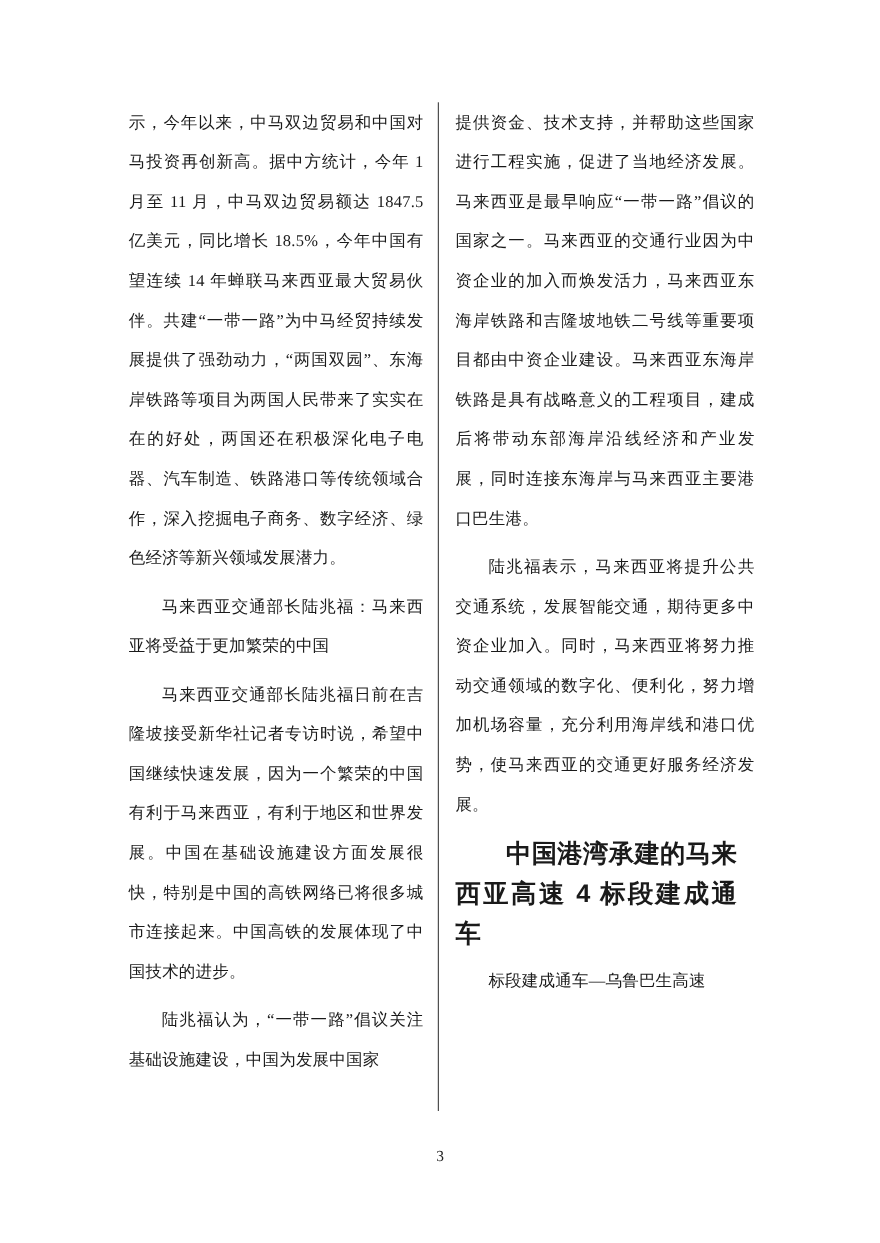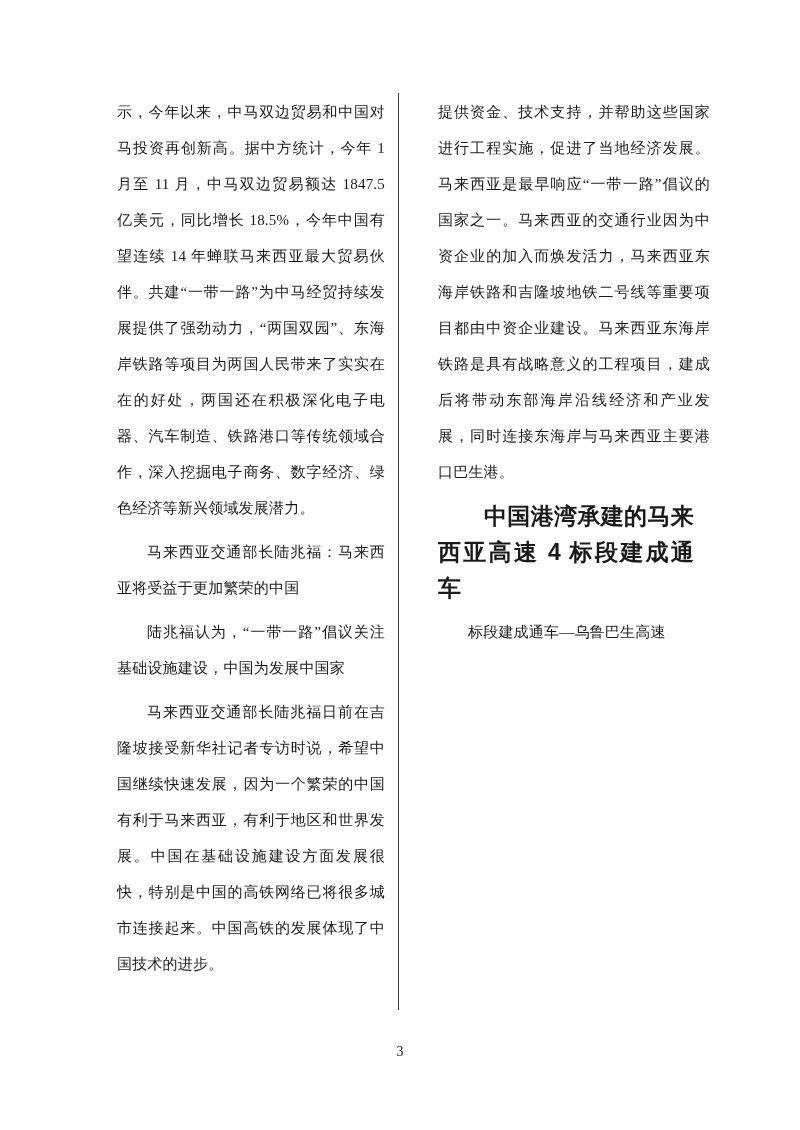--- a/index.html
+++ b/index.html
@@ -18,21 +18,21 @@
   }
   .column {
     position: absolute;
     top: 94px;
   }
   .column-left {
     left: 117px;
     width: 268px;
   }
   .column-right {
-    left: 438px;
+    left: 414px;
     width: 272px;
   }
   .column-divider {
     position: absolute;
     left: 398px;
     top: 93px;
     width: 1px;
     height: 917px;
     background: #3d3d3d;
   }
@@ -71,27 +71,28 @@
   }
 </style>
 </head>
 <body>
 
 <div class="page">
 
   <div class="column column-left">
     <p class="para">示，今年以来，中马双边贸易和中国对马投资再创新高。据中方统计，今年 1 月至 11 月，中马双边贸易额达 1847.5 亿美元，同比增长 18.5%，今年中国有望连续 14 年蝉联马来西亚最大贸易伙伴。共建“一带一路”为中马经贸持续发展提供了强劲动力，“两国双园”、东海岸铁路等项目为两国人民带来了实实在在的好处，两国还在积极深化电子电器、汽车制造、铁路港口等传统领域合作，深入挖掘电子商务、数字经济、绿色经济等新兴领域发展潜力。</p>
     <p class="para indent">马来西亚交通部长陆兆福：马来西亚将受益于更加繁荣的中国</p>
+    <p class="para indent">马来西亚交通部长陆兆福日前在吉隆坡接受新华社记者专访时说，希望中国继续快速发展，因为一个繁荣的中国有利于马来西亚，有利于地区和世界发展。中国在基础设施建设方面发展很快，特别是中国的高铁网络已将很多城市连接起来。中国高铁的发展体现了中国技术的进步。</p>
     <p class="para indent">陆兆福认为，“一带一路”倡议关注基础设施建设，中国为发展中国家</p>
-    <p class="para indent">马来西亚交通部长陆兆福日前在吉隆坡接受新华社记者专访时说，希望中国继续快速发展，因为一个繁荣的中国有利于马来西亚，有利于地区和世界发展。中国在基础设施建设方面发展很快，特别是中国的高铁网络已将很多城市连接起来。中国高铁的发展体现了中国技术的进步。</p>
   </div>
 
   <div class="column-divider"></div>
 
   <div class="column column-right">
     <p class="para">提供资金、技术支持，并帮助这些国家进行工程实施，促进了当地经济发展。马来西亚是最早响应“一带一路”倡议的国家之一。马来西亚的交通行业因为中资企业的加入而焕发活力，马来西亚东海岸铁路和吉隆坡地铁二号线等重要项目都由中资企业建设。马来西亚东海岸铁路是具有战略意义的工程项目，建成后将带动东部海岸沿线经济和产业发展，同时连接东海岸与马来西亚主要港口巴生港。</p>
+    <p class="para indent">陆兆福表示，马来西亚将提升公共交通系统，发展智能交通，期待更多中资企业加入。同时，马来西亚将努力推动交通领域的数字化、便利化，努力增加机场容量，充分利用海岸线和港口优势，使马来西亚的交通更好服务经济发展。</p>
     <h2 class="section-heading">中国港湾承建的马来西亚高速 4 标段建成通车</h2>
     <p class="para indent">标段建成通车—乌鲁巴生高速</p>
   </div>
 
   <div class="page-number">3</div>
 
 </div>
 
 </body></html>

